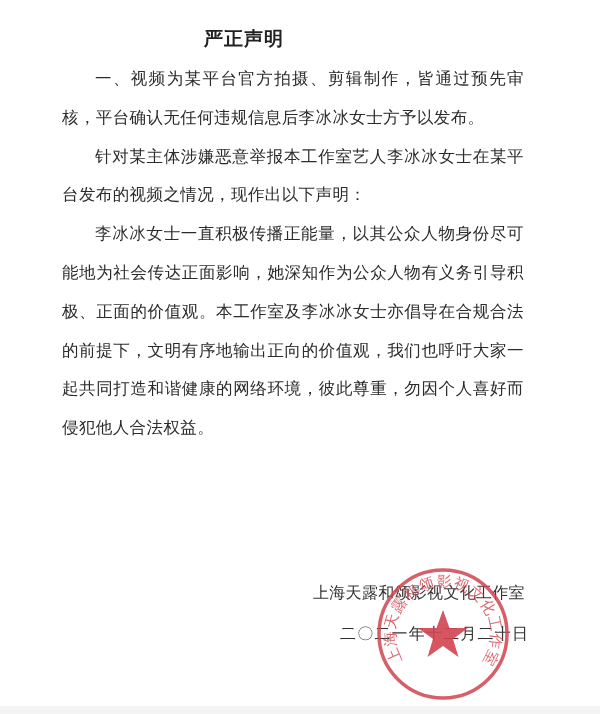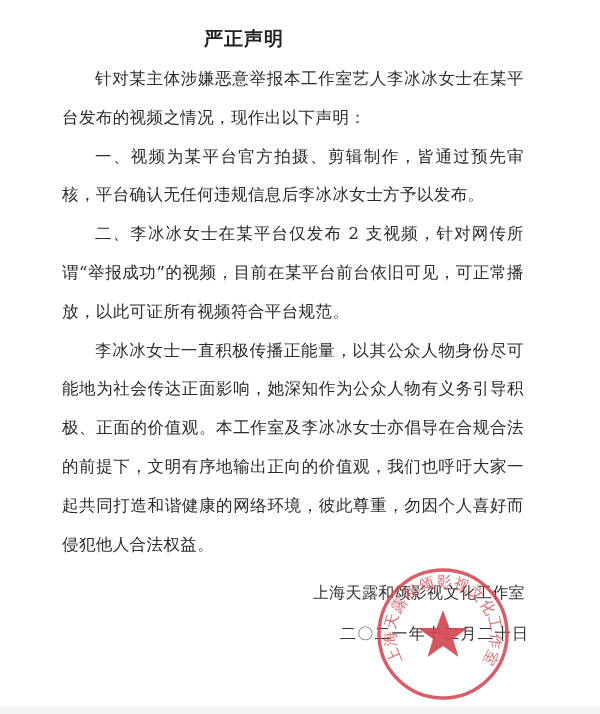--- a/index.html
+++ b/index.html
@@ -30,23 +30,22 @@
   .footer-strip {
     position: absolute; left: 0; top: 706px; width: 600px; height: 8px; background: #f4f4f4;
   }
 </style>
 </head>
 <body>
 
 <div class="title">严正声明</div>
 
 <div class="body-text">
+  <p class="para">一、视频为某平台官方拍摄、剪辑制作，皆通过预先审核，平台确认无任何违规信息后李冰冰女士方予以发布。</p>
   <p class="para">针对某主体涉嫌恶意举报本工作室艺人李冰冰女士在某平台发布的视频之情况，现作出以下声明：</p>
-  <p class="para">一、视频为某平台官方拍摄、剪辑制作，皆通过预先审核，平台确认无任何违规信息后李冰冰女士方予以发布。</p>
-  <p class="para">二、李冰冰女士在某平台仅发布 2 支视频，针对网传所谓“举报成功”的视频，目前在某平台前台依旧可见，可正常播放，以此可证所有视频符合平台规范。</p>
   <p class="para">李冰冰女士一直积极传播正能量，以其公众人物身份尽可能地为社会传达正面影响，她深知作为公众人物有义务引导积极、正面的价值观。本工作室及李冰冰女士亦倡导在合规合法的前提下，文明有序地输出正向的价值观，我们也呼吁大家一起共同打造和谐健康的网络环境，彼此尊重，勿因个人喜好而侵犯他人合法权益。</p>
 </div>
 
 <div class="sig sig-org">上海天露和颂影视文化工作室</div>
 <div class="sig sig-date">二〇二一年十二月二十日</div>
 
 <svg class="seal" viewBox="0 0 136 136">
   <defs>
     <path id="sealArc" d="M 30 98 A 48 48 0 1 1 106 98"></path>
   </defs>

